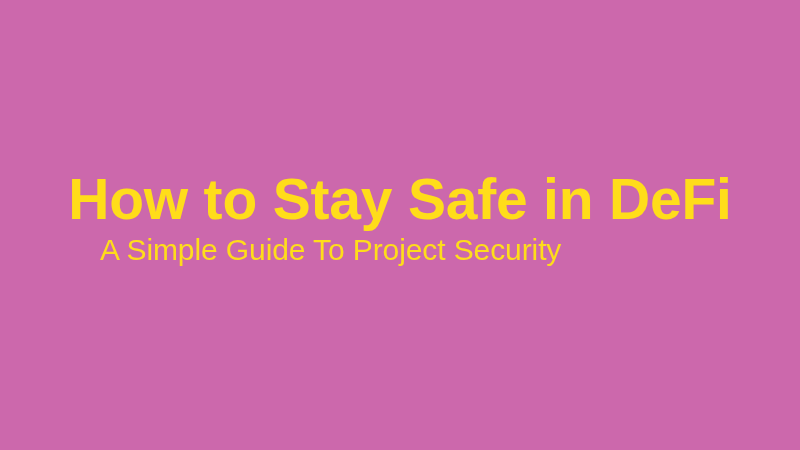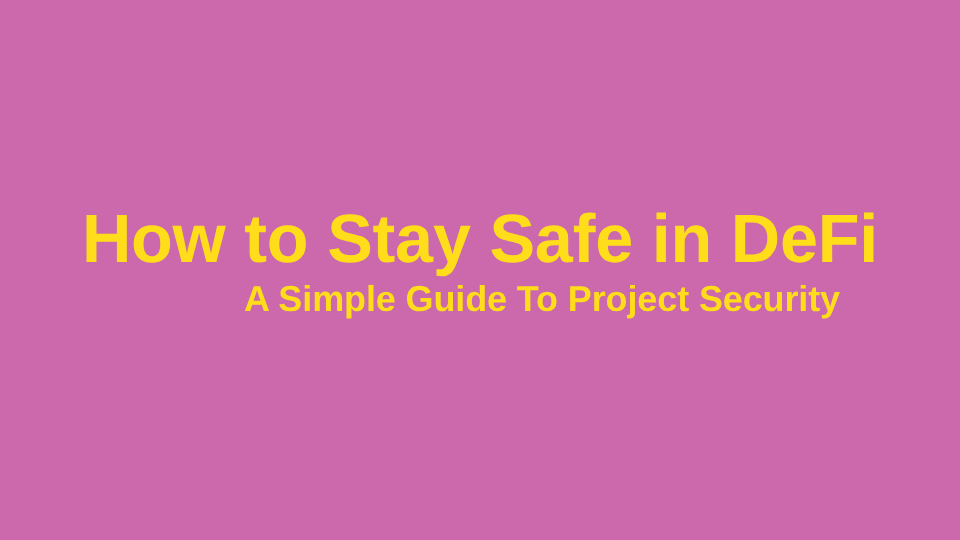--- a/index.html
+++ b/index.html
@@ -51,25 +51,25 @@
     letter-spacing: -0.2px;
     white-space: nowrap;
     -webkit-font-smoothing: antialiased;
   }
 
   .slide-subtitle {
     position: absolute;
     left: 100px;
     top: 232px;
     width: 600px;
-    text-align: right;
+    text-align: left;
     color: #ffdd1a;
     font-family: "Liberation Sans", sans-serif;
     font-size: 30px;
-    font-weight: bold;
+    font-weight: normal;
     line-height: 36px;
     letter-spacing: -0.1px;
     -webkit-font-smoothing: antialiased;
   }
 
   .subtitle-line {
     display: block;
   }
 </style>
 </head>

